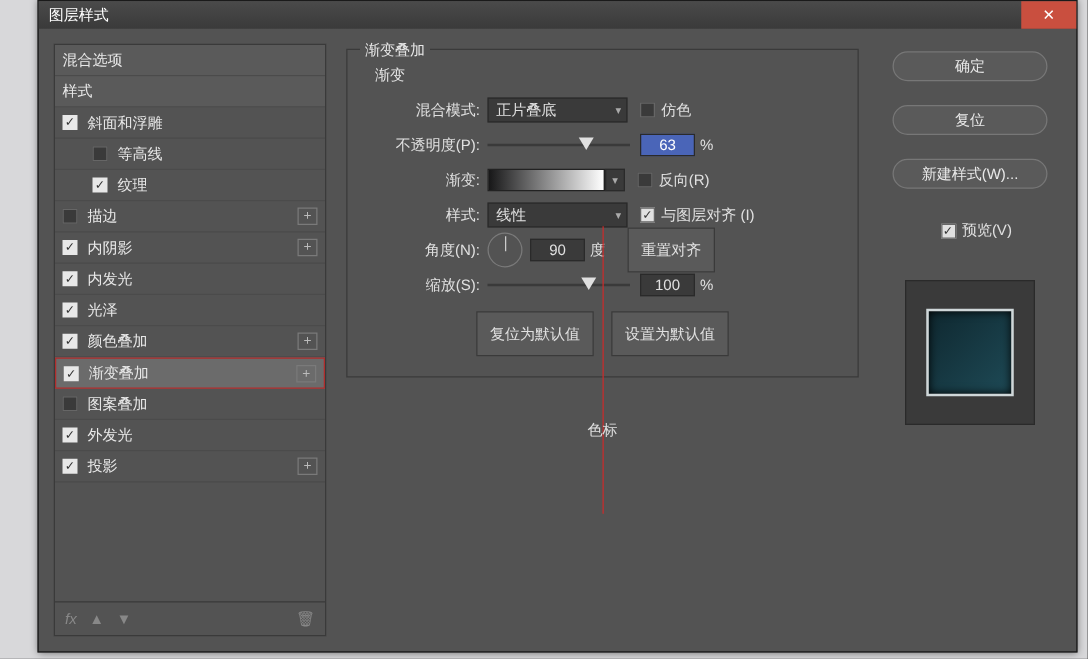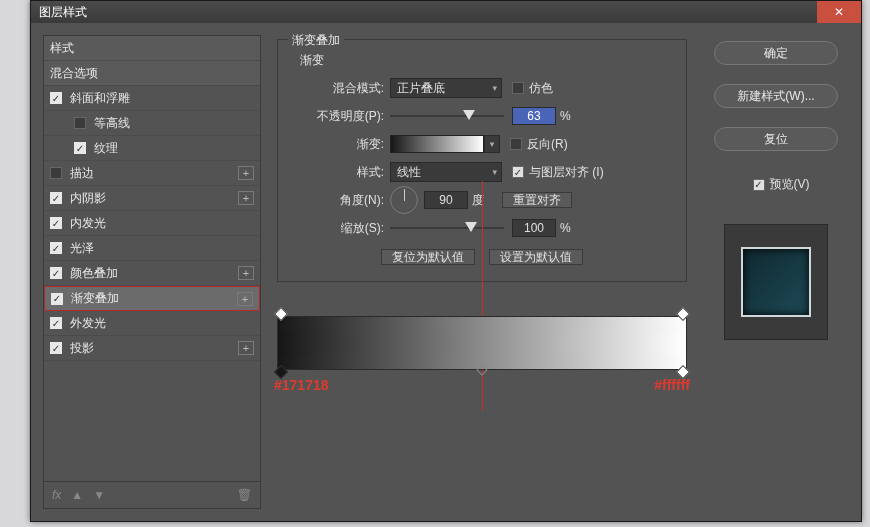--- a/index.html
+++ b/index.html
@@ -36,21 +36,21 @@
   .slider-thumb { position:absolute; top:3px; width:0; height:0; border-left:6px solid transparent; border-right:6px solid transparent; border-top:10px solid #e0e0e0; }
   .numbox { width: 44px; height: 18px; background: #3a3a3a; border: 1px solid #2a2a2a; color: #e0e0e0; text-align: center; line-height: 16px; }
   .numbox.sel { background:#4a65b8; color:#fff; }
   .unit { color:#e0e0e0; margin-left:4px; }
   .chkbox { width:12px; height:12px; background:#3a3a3a; border:1px solid #666; margin: 0 5px 0 10px; display:inline-flex; align-items:center; justify-content:center; font-size:10px; color:#ddd; }
   .chkbox.checked { background:#e0e0e0; color:#333; }
   .grad-preview { width:94px; height:18px; background: linear-gradient(90deg,#171718,#ffffff); border:1px solid #222; display:inline-block; }
   .grad-arrow { width:16px; height:18px; background:#3a3a3a; border:1px solid #2a2a2a; display:inline-flex; align-items:center; justify-content:center; color:#aaa; font-size:9px; }
   .angle-dial { width:28px; height:28px; border:1px solid #7a7a7a; border-radius:50%; position:relative; margin-right:6px; }
   .angle-dial::after { content:""; position:absolute; left:50%; top:2px; width:1px; height:12px; background:#ccc; }
-  .btn-sm { height:16px; padding:0 10px; background:#5a5a5a; border:1px solid #3a3a3a; color:#e0e0e0; display:inline-flex; align-items:center; }
+  .btn-sm { height:36px; padding:0 10px; background:#5a5a5a; border:1px solid #3a3a3a; color:#e0e0e0; display:inline-flex; align-items:center; }
   .btn-row { display:flex; justify-content:center; gap:14px; margin-top:10px; }
   .annot { position:absolute; left:50%; top:146px; width:1px; height:230px; background:#c92d2d; }
 
   .grad-editor { margin-top: 34px; position: relative; }
   .grad-bar-wrap { border:1px solid #2a2a2a; padding: 14px 2px; position: relative; background: linear-gradient(90deg,#171718 0%, #fff 100%); height:54px; }
   .grad-bar-wrap::before { content:""; position:absolute; left:2px; right:2px; top:14px; bottom:14px; background: linear-gradient(90deg,#171718 0%, #fff 100%); }
   .stop { position:absolute; width:10px; height:10px; background:#fff; border:1px solid #333; }
   .stop.top-l { left:-2px; top:-8px; transform:rotate(45deg); }
   .stop.top-r { right:-2px; top:-8px; transform:rotate(45deg); }
   .stop.bot-l { left:-2px; bottom:-8px; background:#171718; transform:rotate(45deg); }
@@ -74,24 +74,24 @@
   <div class="titlebar">
     <span>图层样式</span>
     <div class="close-btn">
       <span>✕</span>
     </div>
   </div>
   <div class="content">
 
     <div class="left">
       <div class="row header">
+        <span>混合选项</span>
+      </div>
+      <div class="row header">
         <span>样式</span>
-      </div>
-      <div class="row header">
-        <span>混合选项</span>
       </div>
       <div id="style-rows">
           <div class="row">
             <span class="chk">✓</span>
             <span>斜面和浮雕</span>
           </div>
           <div class="row sub">
             <span class="chk unchecked"></span>
             <span>等高线</span>
           </div>
@@ -119,20 +119,24 @@
           </div>
           <div class="row">
             <span class="chk">✓</span>
             <span>颜色叠加</span>
             <span class="plus">+</span>
           </div>
           <div class="row selected">
             <span class="chk">✓</span>
             <span>渐变叠加</span>
             <span class="plus">+</span>
+          </div>
+          <div class="row">
+            <span class="chk unchecked"></span>
+            <span>图案叠加</span>
           </div>
           <div class="row">
             <span class="chk">✓</span>
             <span>外发光</span>
           </div>
           <div class="row">
             <span class="chk">✓</span>
             <span>投影</span>
             <span class="plus">+</span>
           </div>
@@ -208,36 +212,28 @@
 
         <div class="btn-row">
           <div class="btn-sm">复位为默认值</div>
           <div class="btn-sm">设置为默认值</div>
         </div>
       </div>
 
       <div class="annot"></div>
 
       <div class="grad-editor">
-        <div class="grad-bar-wrap">
-          <div class="stop top-l"></div>
-          <div class="stop top-r"></div>
-          <div class="stop bot-l"></div>
-          <div class="stop bot-r"></div>
-          <div class="mid"></div>
-          <span class="hex-l">#171718</span>
-          <span class="hex-r">#ffffff</span>
-        </div>
+        <div class="stops-label">色标</div>
       </div>
     </div>
 
     <div class="right">
       <div class="rbtn">确定</div>
+      <div class="rbtn">复位</div>
       <div class="rbtn">新建样式(W)...</div>
-      <div class="rbtn">复位</div>
       <div class="preview-chk">
         <span class="chkbox checked">✓</span>
         <span>预览(V)</span>
       </div>
       <div class="preview-box">
         <div class="preview-inner"></div>
       </div>
     </div>
 
   </div>

